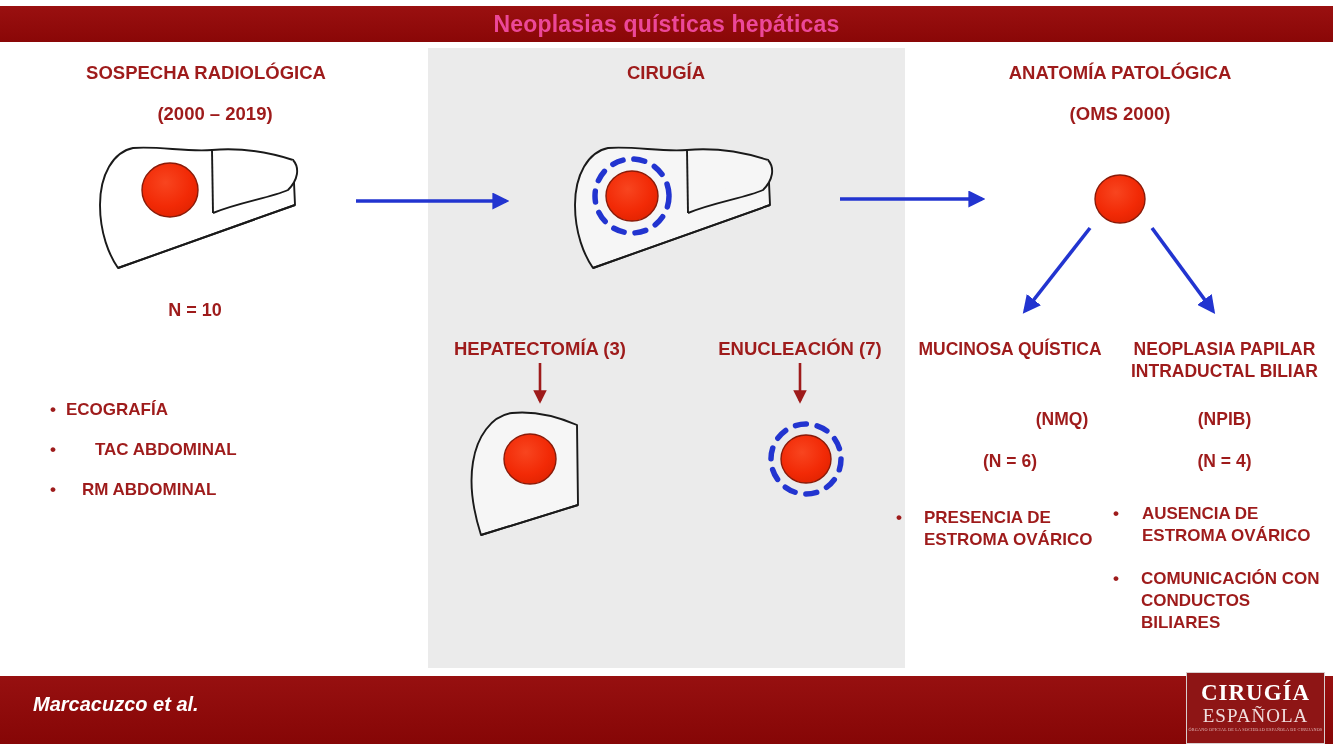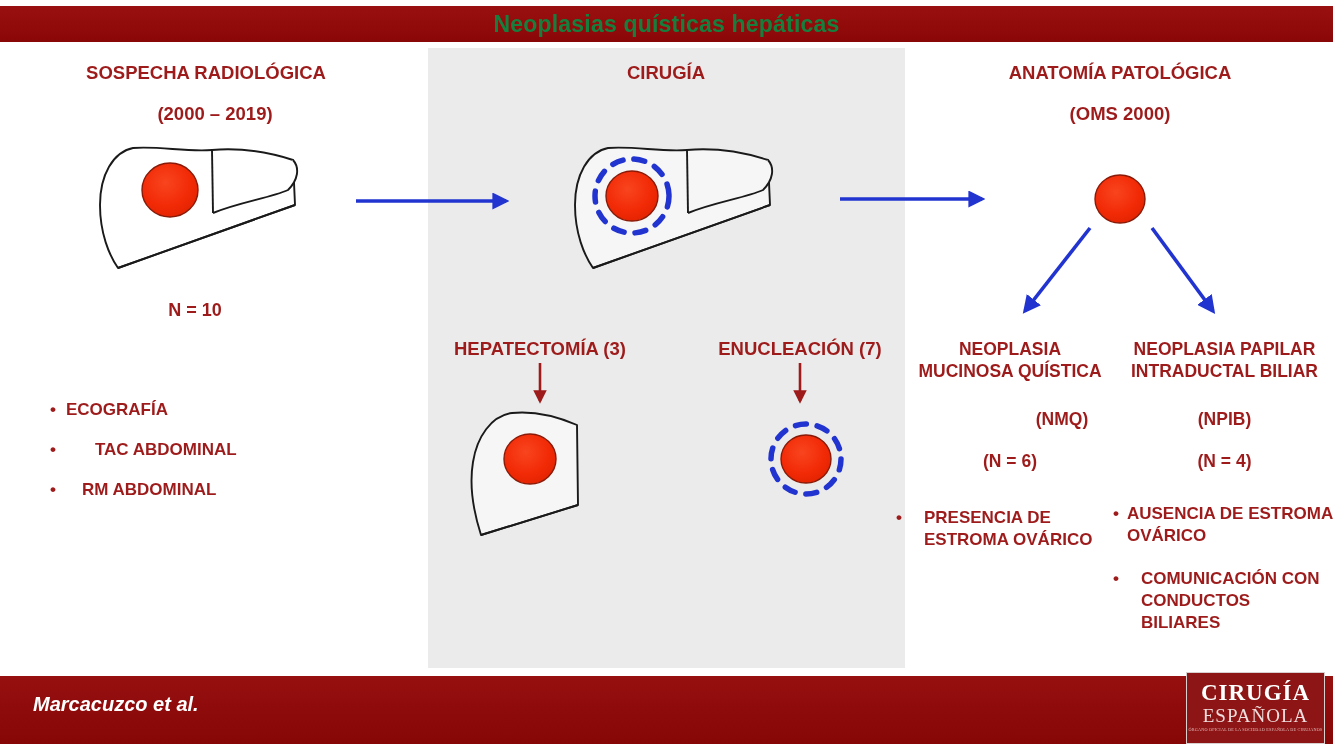--- a/index.html
+++ b/index.html
@@ -25,21 +25,21 @@
     width: 1333px; height: 36px;
     background: #8d0b0b;
     background: linear-gradient(180deg, #9a1010 0%, #8a0707 100%);
   }
   .header-title {
     position: absolute;
     left: 0; top: 6px;
     width: 1333px; height: 36px;
     line-height: 36px;
     text-align: center;
-    color: #15803d;
+    color: #ec4899;
     font-size: 23px;
     font-weight: bold;
     letter-spacing: 0.2px;
   }
 
   
   .gray-panel {
     position: absolute;
     left: 428px; top: 48px;
     width: 477px; height: 620px;
@@ -210,41 +210,40 @@
 
   <div class="col-title" style="left:506px; top:62px; width:320px;">CIRUGÍA</div>
 
   <div class="proc-label" style="left:420px; top:338px; width:240px;">HEPATECTOMÍA (3)</div>
   <div class="proc-label" style="left:680px; top:338px; width:240px;">ENUCLEACIÓN (7)</div>
 
   <div class="col-title" style="left:960px; top:62px; width:320px;">ANATOMÍA PATOLÓGICA</div>
   <div class="col-sub" style="left:960px; top:103px; width:320px;">(OMS 2000)</div>
 
   <div class="dx-title" style="left:910px; top:339px; width:200px;">
-    <div>NEOPLASIA</div>
     <div>MUCINOSA QUÍSTICA</div>
   </div>
   <div class="dx-abbr" style="left:962px; top:409px; width:200px;">(NMQ)</div>
   <div class="dx-n" style="left:910px; top:451px; width:200px;">(N = 6)</div>
 
   <div class="bullet-row" style="left:896px; top:507px; width:215px;">
     <span class="bullet-dot">•</span>
     <span class="bullet-text" style="margin-left:22px;">PRESENCIA DE ESTROMA OVÁRICO</span>
   </div>
 
   <div class="dx-title" style="left:1122px; top:339px; width:205px;">
     <div>NEOPLASIA PAPILAR</div>
     <div>INTRADUCTAL BILIAR</div>
   </div>
   <div class="dx-abbr" style="left:1122px; top:409px; width:205px;">(NPIB)</div>
   <div class="dx-n" style="left:1122px; top:451px; width:205px;">(N = 4)</div>
 
   <div class="bullet-row" style="left:1113px; top:503px; width:220px;">
     <span class="bullet-dot">•</span>
-    <span class="bullet-text" style="margin-left:8px;">AUSENCIA DE ESTROMA OVÁRICO</span>
+    <span class="bullet-text" style="margin-left:23px;">AUSENCIA DE ESTROMA OVÁRICO</span>
   </div>
   <div class="bullet-row" style="left:1113px; top:568px; width:220px;">
     <span class="bullet-dot">•</span>
     <span class="bullet-text" style="margin-left:22px;">COMUNICACIÓN CON CONDUCTOS BILIARES</span>
   </div>
 
   <svg class="layer" viewBox="0 0 1333 744">
     <defs>
       <marker id="blueArrow" viewBox="0 0 10 10" refX="8" refY="5" markerWidth="5" markerHeight="5" orient="auto-start-reverse">
         <path d="M 0 0 L 10 5 L 0 10 z" fill="#2234d0"></path>

